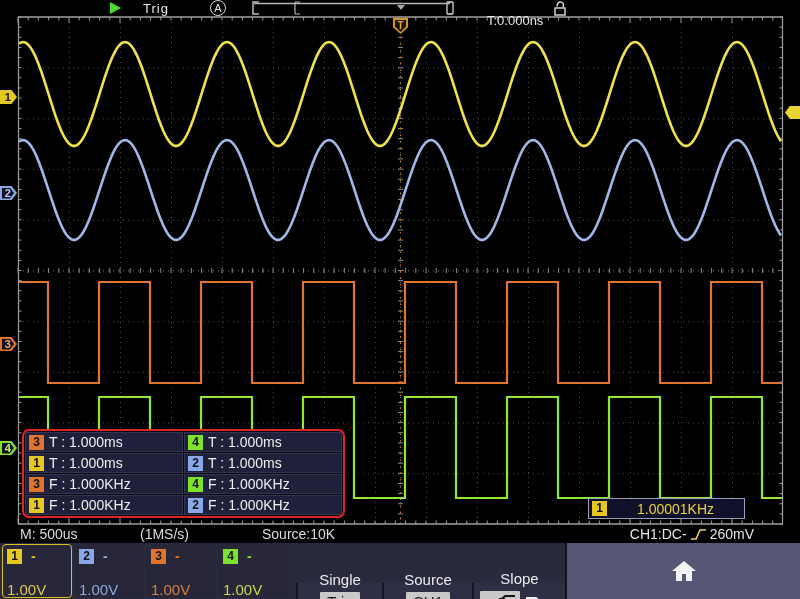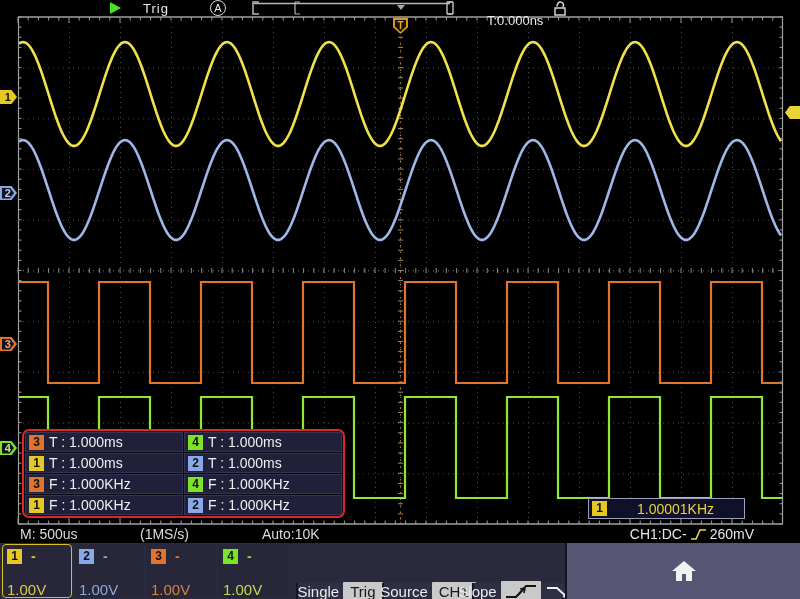--- a/index.html
+++ b/index.html
@@ -51,21 +51,21 @@
   .st-depth{position:absolute;left:262px;top:2px;}
   .st-trig{position:absolute;right:6px;top:2px;color:#e5e5e5;display:flex;align-items:center;gap:3px;}
   
   .menubar{position:absolute;left:0;top:543px;width:800px;height:56px;background:#2a2a3e;display:flex;}
   .chbox{width:70px;margin:1px 0 1px 2px;padding:3px 4px;box-sizing:border-box;border:1px solid transparent;
          border-radius:4px;background:#272739;}
   .chbox.sel{border-color:#d8c020;}
   .chbox .row1{display:flex;align-items:center;gap:4px;font-size:14px;font-weight:bold;}
   .chbox .scale{margin-top:17px;font-size:15px;}
   .spacer{width:8px;}
-  .mbtn{border-left:2px solid #14141f;box-sizing:border-box;display:flex;flex-direction:row;
+  .mbtn{border-left:2px solid #14141f;box-sizing:border-box;display:flex;flex-direction:column;
         align-items:center;justify-content:center;gap:4px;color:#ececec;font-size:15px;background:#2e2e44;margin-top:40px;}
   .chip{background:#c9c9c9;color:#18181c;padding:1px 7px;font-size:15px;border-radius:1px;}
   .slope-row{display:flex;align-items:flex-end;gap:4px;}
   .chip-icon{background:#c9c9c9;padding:2px 3px;border-radius:1px;display:flex;}
   .homebtn{background:#565674;display:flex;align-items:center;justify-content:center;border-left:2px solid #14141f;}
   svg{display:block;}
 </style>
 </head>
 <body>
 
@@ -573,21 +573,21 @@
   </div>
 
   <div class="freqbox">
     <span class="badge b1">1</span>
     <span class="freqval">1.00001KHz</span>
   </div>
 
   <div class="statusbar">
     <span class="st-m">M: 500us</span>
     <span class="st-rate">(1MS/s)</span>
-    <span class="st-depth">Auto:10K</span>
+    <span class="st-depth">Source:10K</span>
     <span class="st-trig">
       <span>CH1:DC-</span>
       <svg width="17" height="13">
         <path d="M1 11 H6 L10 2 H16" fill="none" stroke="#e8d44a" stroke-width="1.6"></path>
       </svg>
       <span>260mV</span>
     </span>
   </div>
 
   <div class="menubar">

